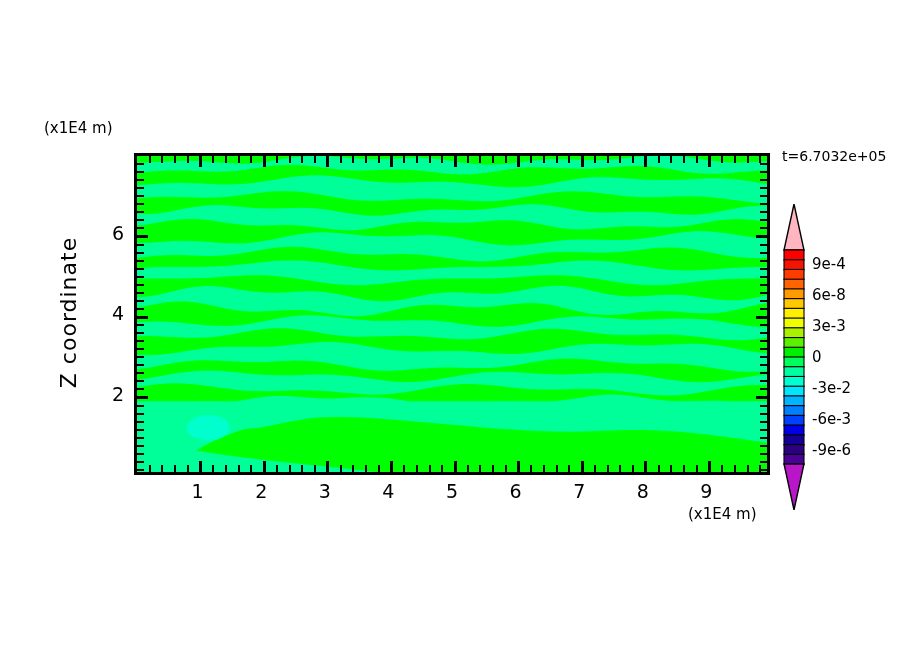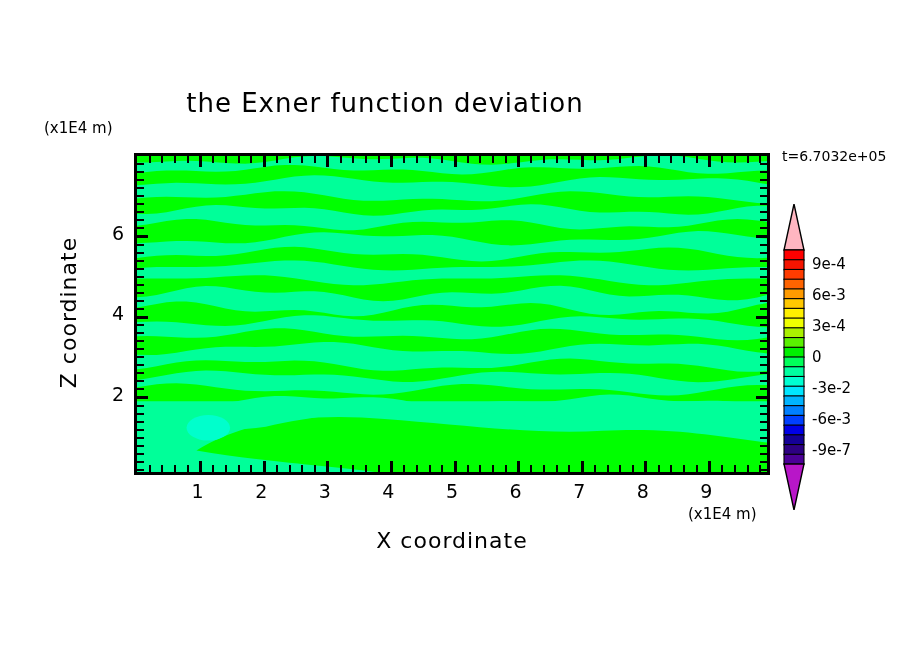--- a/index.html
+++ b/index.html
@@ -156,26 +156,24 @@
     font-size: 15px;
     color: #000;
     white-space: pre;
   }
 </style>
 </head>
 <body>
 
 <div class="stage">
 
-  <div id="plot-title">the Exner function deviation</div>
 
   <div id="z-units">(x1E4 m)</div>
   <div id="x-units">(x1E4 m)</div>
 
-  <div id="x-axis-title">X coordinate</div>
   <div id="y-axis-title">Z coordinate</div>
 
   <div id="time-stamp">t=6.7032e+05</div>
 
   <div id="plot-area">
     <svg id="field-svg" viewBox="0 0 636 322" preserveAspectRatio="none">
       <rect x="0" y="0" width="636" height="322" fill="#00ff00"></rect>
       <g id="stripes">
           <path d="M 0.0 6.5 L 9.9 6.5 L 19.9 6.1 L 29.8 5.6 L 39.8 5.1 L 49.7 4.9 L 59.6 5.1 L 69.6 5.6 L 79.5 6.4 L 89.4 7.2 L 99.4 7.7 L 109.3 7.8 L 119.3 7.2 L 129.2 6.1 L 139.1 4.6 L 149.1 2.9 L 159.0 1.4 L 168.9 0.4 L 178.9 -0.1 L 188.8 0.0 L 198.8 0.7 L 208.7 1.5 L 218.6 2.4 L 228.6 3.0 L 238.5 3.3 L 248.4 3.1 L 258.4 2.7 L 268.3 2.2 L 278.3 1.9 L 288.2 1.9 L 298.1 2.5 L 308.1 3.6 L 318.0 5.0 L 327.9 6.6 L 337.9 7.9 L 347.8 8.7 L 357.8 8.9 L 367.7 8.5 L 377.6 7.5 L 387.6 6.3 L 397.5 5.0 L 407.4 4.0 L 417.4 3.4 L 427.3 3.3 L 437.3 3.5 L 447.2 3.9 L 457.1 4.3 L 467.1 4.3 L 477.0 3.9 L 486.9 3.1 L 496.9 1.9 L 506.8 0.7 L 516.8 -0.3 L 526.7 -0.8 L 536.6 -0.7 L 546.6 0.1 L 556.5 1.3 L 566.4 2.8 L 576.4 4.4 L 586.3 5.6 L 596.3 6.3 L 606.2 6.6 L 616.1 6.3 L 626.1 5.8 L 636.0 5.2 L 636.0 14.7 L 626.1 15.0 L 616.1 15.7 L 606.2 16.6 L 596.3 17.5 L 586.3 18.1 L 576.4 18.1 L 566.4 17.6 L 556.5 16.5 L 546.6 14.9 L 536.6 13.3 L 526.7 11.8 L 516.8 10.8 L 506.8 10.3 L 496.9 10.4 L 486.9 10.9 L 477.0 11.7 L 467.1 12.5 L 457.1 13.0 L 447.2 13.1 L 437.3 12.8 L 427.3 12.3 L 417.4 11.7 L 407.4 11.4 L 397.5 11.5 L 387.6 12.1 L 377.6 13.2 L 367.7 14.7 L 357.8 16.3 L 347.8 17.6 L 337.9 18.5 L 327.9 18.8 L 318.0 18.4 L 308.1 17.5 L 298.1 16.4 L 288.2 15.2 L 278.3 14.3 L 268.3 13.8 L 258.4 13.8 L 248.4 14.1 L 238.5 14.5 L 228.6 14.8 L 218.6 14.7 L 208.7 14.2 L 198.8 13.3 L 188.8 12.1 L 178.9 10.8 L 168.9 9.7 L 159.0 9.1 L 149.1 9.2 L 139.1 9.8 L 129.2 11.1 L 119.3 12.5 L 109.3 14.0 L 99.4 15.2 L 89.4 15.9 L 79.5 16.1 L 69.6 15.8 L 59.6 15.4 L 49.7 14.9 L 39.8 14.7 L 29.8 14.8 L 19.9 15.4 L 9.9 16.3 L 0.0 17.2 Z" fill="#00ff99"></path>
           <path d="M 0.0 29.9 L 9.9 29.1 L 19.9 28.3 L 29.8 27.7 L 39.8 27.3 L 49.7 27.4 L 59.6 27.7 L 69.6 28.2 L 79.5 28.7 L 89.4 29.0 L 99.4 28.9 L 109.3 28.3 L 119.3 27.3 L 129.2 25.8 L 139.1 24.2 L 149.1 22.5 L 159.0 21.0 L 168.9 20.0 L 178.9 19.6 L 188.8 19.8 L 198.8 20.6 L 208.7 21.8 L 218.6 23.2 L 228.6 24.6 L 238.5 25.9 L 248.4 26.7 L 258.4 27.2 L 268.3 27.2 L 278.3 27.0 L 288.2 26.6 L 298.1 26.3 L 308.1 26.3 L 318.0 26.6 L 327.9 27.2 L 337.9 28.2 L 347.8 29.4 L 357.8 30.5 L 367.7 31.4 L 377.6 31.9 L 387.6 31.7 L 397.5 31.0 L 407.4 29.8 L 417.4 28.1 L 427.3 26.3 L 437.3 24.5 L 447.2 23.0 L 457.1 22.0 L 467.1 21.5 L 477.0 21.6 L 486.9 22.1 L 496.9 22.8 L 506.8 23.6 L 516.8 24.2 L 526.7 24.5 L 536.6 24.5 L 546.6 24.2 L 556.5 23.7 L 566.4 23.1 L 576.4 22.7 L 586.3 22.7 L 596.3 23.1 L 606.2 24.0 L 616.1 25.3 L 626.1 27.0 L 636.0 28.7 L 636.0 48.3 L 626.1 47.8 L 616.1 46.7 L 606.2 45.4 L 596.3 44.0 L 586.3 42.8 L 576.4 41.8 L 566.4 41.3 L 556.5 41.1 L 546.6 41.3 L 536.6 41.6 L 526.7 42.0 L 516.8 42.1 L 506.8 41.8 L 496.9 41.2 L 486.9 40.3 L 477.0 39.1 L 467.1 37.8 L 457.1 36.8 L 447.2 36.1 L 437.3 36.0 L 427.3 36.4 L 417.4 37.5 L 407.4 39.0 L 397.5 40.8 L 387.6 42.6 L 377.6 44.2 L 367.7 45.3 L 357.8 46.0 L 347.8 46.2 L 337.9 45.9 L 327.9 45.2 L 318.0 44.5 L 308.1 43.9 L 298.1 43.5 L 288.2 43.5 L 278.3 43.8 L 268.3 44.4 L 258.4 45.0 L 248.4 45.5 L 238.5 45.7 L 228.6 45.5 L 218.6 44.8 L 208.7 43.5 L 198.8 41.9 L 188.8 40.1 L 178.9 38.4 L 168.9 37.0 L 159.0 36.1 L 149.1 35.8 L 139.1 36.0 L 129.2 36.9 L 119.3 38.0 L 109.3 39.4 L 99.4 40.6 L 89.4 41.7 L 79.5 42.3 L 69.6 42.5 L 59.6 42.4 L 49.7 42.1 L 39.8 41.8 L 29.8 41.6 L 19.9 41.7 L 9.9 42.3 L 0.0 43.2 Z" fill="#00ff99"></path>
@@ -415,21 +413,21 @@
           <rect x="2" y="221.09" width="20" height="10.13" fill="#0000e6" stroke="#000" stroke-width="1.1"></rect>
           <rect x="2" y="230.82" width="20" height="10.13" fill="#140096" stroke="#000" stroke-width="1.1"></rect>
           <rect x="2" y="240.55" width="20" height="10.13" fill="#2d0082" stroke="#000" stroke-width="1.1"></rect>
           <rect x="2" y="250.27" width="20" height="10.13" fill="#4b0096" stroke="#000" stroke-width="1.1"></rect>
           <path d="M 2 260 L 22 260 L 12 306 Z" fill="#b816c8" stroke="#000" stroke-width="1.4"></path>
         </g>
     </svg>
   </div>
   <div id="cbar-labels">
       <div class="cbar-label" style="top: 254.618px;">9e-4</div>
-      <div class="cbar-label" style="top: 285.745px;">6e-3</div>
-      <div class="cbar-label" style="top: 316.873px;">3e-4</div>
+      <div class="cbar-label" style="top: 285.745px;">6e-8</div>
+      <div class="cbar-label" style="top: 316.873px;">3e-3</div>
       <div class="cbar-label" style="top: 348px;">0</div>
       <div class="cbar-label" style="top: 379.127px;">-3e-2</div>
       <div class="cbar-label" style="top: 410.255px;">-6e-3</div>
-      <div class="cbar-label" style="top: 441.382px;">-9e-7</div>
+      <div class="cbar-label" style="top: 441.382px;">-9e-6</div>
     </div>
 
 </div>
 
 </body></html>

